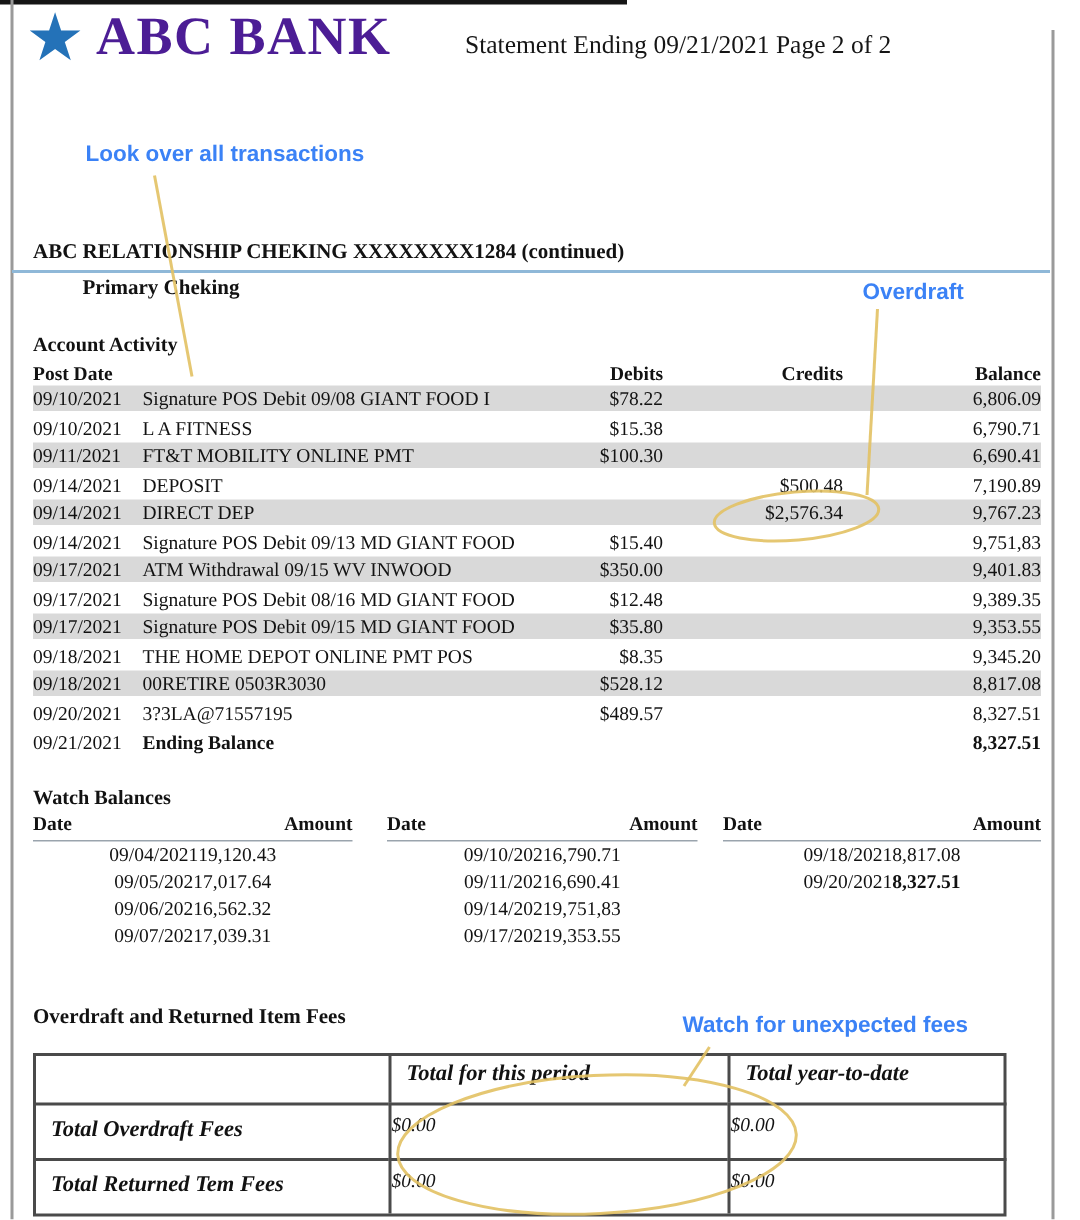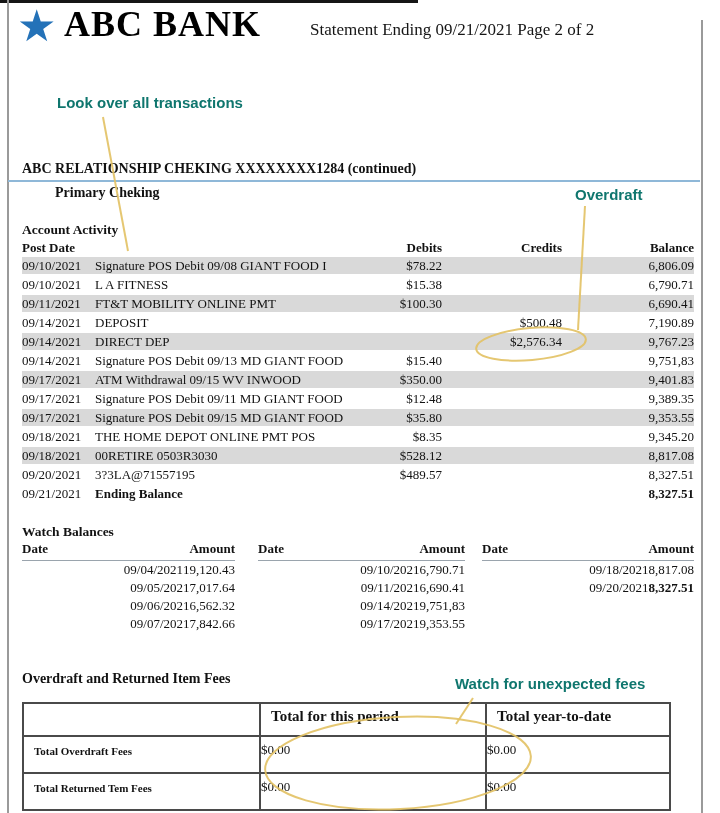--- a/index.html
+++ b/index.html
@@ -6,70 +6,70 @@
   body { background:#ffffff; font-family:"Liberation Serif", serif; }
   .page { position:relative; width:720px; height:813px; background:#ffffff; color:#121212; overflow:hidden; }
   .abs { position:absolute; }
 
   
   .border-top    { left:0; top:0; width:418px; height:3px; background:#151515; }
   .vline         { width:2px; background:#9a9a9a; }
 
   
   .star   { left:17px; top:0px; font-size:44px; color:#2472b8; font-family:"DejaVu Sans", sans-serif; }
-  .bank   { left:64px; top:3px; font-size:36px; font-weight:bold; letter-spacing:1px; color:#000000; }
+  .bank   { left:64px; top:3px; font-size:36px; font-weight:bold; letter-spacing:1px; color:#4c1d95; }
   .stmt   { left:310px; top:20px; font-size:17px; color:#151515; }
 
   
-  .note { font-family:"Liberation Sans", sans-serif; font-weight:bold; font-size:15px; color:#0f766e; }
+  .note { font-family:"Liberation Sans", sans-serif; font-weight:bold; font-size:15px; color:#3b82f6; }
   .note-transactions { left:57px;  top:94px; }
   .note-paycheck     { left:575px; top:186px; }
   .note-fees         { left:455px; top:675px; }
 
   
   .acct-title { left:22px; top:161px; font-size:14px; font-weight:bold; }
   .blue-rule  { left:8px;  top:180px; width:692px; height:2px; background:#8fb8d8; }
   .acct-sub   { left:22px; top:185px; font-size:14px; font-weight:bold;margin-left:33px; }
 
   
   .sect-label { font-size:13.5px; font-weight:bold; }
   .activity-label { left:22px; top:222px; }
   .txn-head, .txn-rows { left:22px; width:672px; }
   .txn-head { top:239px; }
   .txn-rows { top:257px; }
-  .txn-row { display:flex; height:19px; line-height:18px; font-size:13px; }
+  .txn-row { display:flex; height:19px; line-height:18px; font-size:13px;align-items:center; }
   .txn-row.shaded { background:#d9d9d9; border-bottom:2px solid #ffffff; }
   .txn-date    { width:72px; flex:none; }
   .txn-desc    { flex:1; padding-left:1px; }
   .txn-debit   { width:95px;  flex:none; text-align:right; }
   .txn-credit  { width:120px; flex:none; text-align:right; }
   .txn-balance { width:132px; flex:none; text-align:right; }
   .txn-head .txn-row { font-weight:bold; }
   .bold { font-weight:bold; }
 
   
   .daily-label { left:22px; top:524px; }
   .db-group { top:541px; }
   .db-g1 { left:22px;  width:213px; }
   .db-g2 { left:258px; width:207px; }
   .db-g3 { left:482px; width:212px; }
   .db-head { display:flex; justify-content:space-between; font-weight:bold; font-size:13px;
              border-bottom:1.5px solid #9aa4ad; padding-bottom:2px; height:20px;text-align:center; }
-  .db-row { display:flex; justify-content:flex-end; font-size:13px; height:18px; line-height:18px; }
+  .db-row { display:flex; justify-content:center; font-size:13px; height:18px; line-height:18px; }
 
   
   .fees-label { left:22px; top:671px; font-size:14px; font-weight:bold; }
   .fee-table { left:22px; top:702px; width:649px; display:grid;
                grid-template-columns:235px 226px 186px; grid-template-rows:31px 37px 37px;
                border:2px solid #4a4a4a; background:#fff; }
-  .fee-cell { font-size:13px; }
+  .fee-cell { font-size:13px;font-style:italic; }
   .fee-cell.c2, .fee-cell.c3 { border-left:2px solid #4a4a4a; }
   .fee-cell.bt { border-top:2px solid #4a4a4a; }
   .fee-headcell { font-size:15px; font-weight:bold; padding:4px 0 0 10px; }
-  .fee-labelcell { font-size:11px; font-weight:bold; padding:8px 0 0 10px; }
+  .fee-labelcell { font-size:15px; font-weight:bold; padding:8px 0 0 10px; }
   .fee-valuecell { text-align:left; padding-top:5px; }
   .fee-valuecell.c2 { padding-right:24px; }
   .fee-valuecell.c3 { padding-right:34px; }
 
   
   .overlay { left:0; top:0; pointer-events:none; z-index:5; }
 </style>
 </head>
 <body>
 
@@ -146,21 +146,21 @@
       </div>
       <div class="txn-row shaded">
         <span class="txn-date">09/17/2021</span>
         <span class="txn-desc">ATM Withdrawal 09/15 WV INWOOD</span>
         <span class="txn-debit">$350.00</span>
         <span class="txn-credit"></span>
         <span class="txn-balance">9,401.83</span>
       </div>
       <div class="txn-row">
         <span class="txn-date">09/17/2021</span>
-        <span class="txn-desc">Signature POS Debit 09/11 MD GIANT FOOD</span>
+        <span class="txn-desc">Signature POS Debit 08/16 MD GIANT FOOD</span>
         <span class="txn-debit">$12.48</span>
         <span class="txn-credit"></span>
         <span class="txn-balance">9,389.35</span>
       </div>
       <div class="txn-row shaded">
         <span class="txn-date">09/17/2021</span>
         <span class="txn-desc">Signature POS Debit 09/15 MD GIANT FOOD</span>
         <span class="txn-debit">$35.80</span>
         <span class="txn-credit"></span>
         <span class="txn-balance">9,353.55</span>
@@ -208,21 +208,21 @@
       <div class="db-row">
         <span>09/05/2021</span>
         <span>7,017.64</span>
       </div>
       <div class="db-row">
         <span>09/06/2021</span>
         <span>6,562.32</span>
       </div>
       <div class="db-row">
         <span>09/07/2021</span>
-        <span>7,842.66</span>
+        <span>7,039.31</span>
       </div>
     </div>
   <div class="abs db-group db-g2">
       <div class="db-head">
         <span>Date</span>
         <span>Amount</span>
       </div>
       <div class="db-row">
         <span>09/10/2021</span>
         <span>6,790.71</span>

